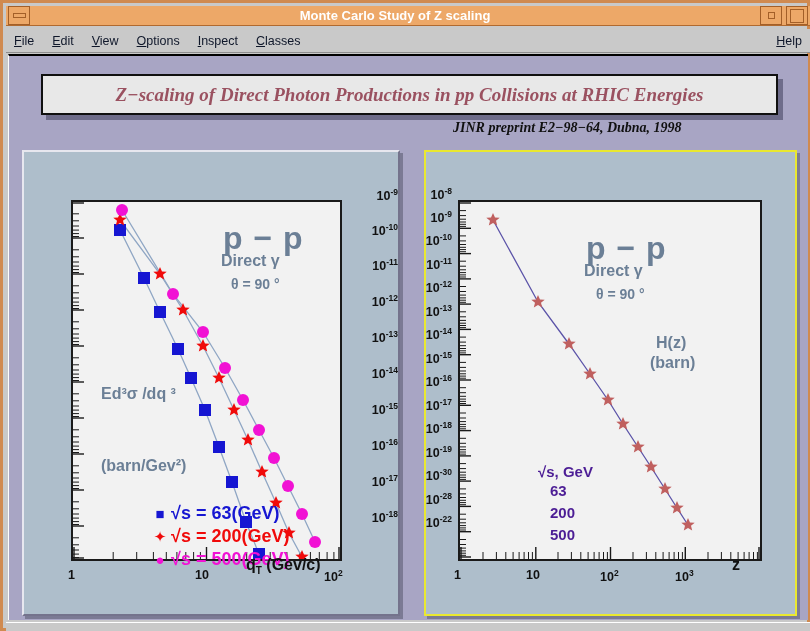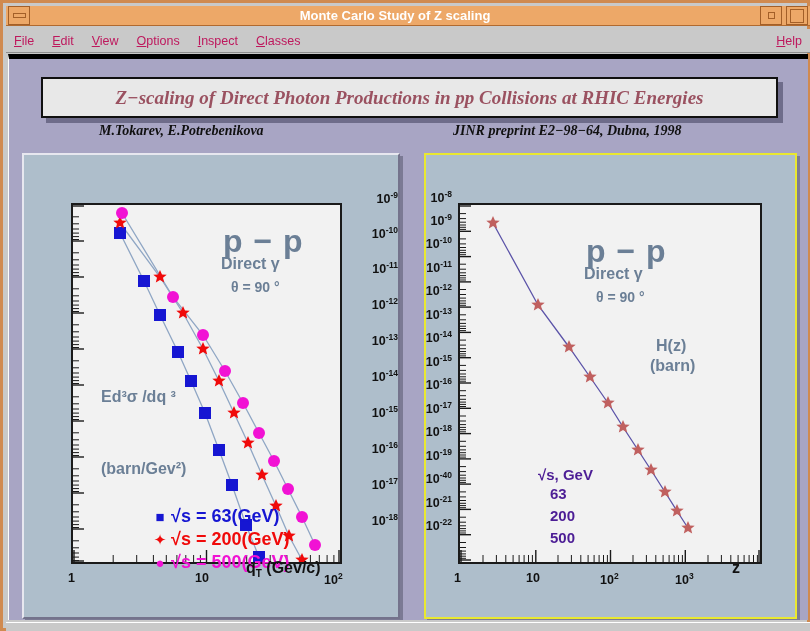--- a/index.html
+++ b/index.html
@@ -43,31 +43,31 @@
   
   .menubar{
     position:absolute;left:3px;top:26px;width:804px;height:24px;
     background:#c9c9c9;
     display:flex;align-items:center;
     box-sizing:border-box;
     padding:0 6px;
     border-bottom:1px solid #8e8e8e;
   }
   .menu-item{
-    font-size:12.5px;color:#be185d;margin-right:14px;white-space:nowrap;
+    font-size:12.5px;color:#0f172a;margin-right:14px;white-space:nowrap;
     padding:1px 2px;
   }
   .menu-item .u{text-decoration:underline;}
   .menu-spacer{flex:1 1 auto;}
   
   .canvas{
     position:absolute;left:5px;top:51px;width:800px;height:566px;
     background:#a8a5c4;
     box-sizing:border-box;
-    border-top:5px solid #000000;
+    border-top:2px solid #000000;
     border-left:1px solid #ffffff;
     overflow:hidden;
   }
   
   .banner{
     position:absolute;left:32px;top:18px;width:737px;height:41px;
     background:#e8e8e8;
     border:2px solid #101010;
     box-sizing:border-box;
     display:flex;align-items:center;justify-content:center;
@@ -193,21 +193,20 @@
     <div class="menu-spacer"></div>
     <div class="menu-item" style="margin-right:0"><span class="u">H</span><span>elp</span></div>
   </div>
 
   <div class="canvas">
 
     <div class="banner">
       <div class="banner-text">Z−scaling of Direct Photon Productions in pp Collisions at RHIC Energies</div>
     </div>
 
-    <div class="subtitle sub-left">M.Tokarev, E.Potrebenikova</div>
     <div class="subtitle sub-right">JINR preprint E2−98−64, Dubna, 1998</div>
 
     <div class="pad pad-left">
 
       <div class="ytick" style="top:35px;  width:45px;">10<sup>-9</sup></div>
       <div class="ytick" style="top:70px;  width:45px;">10<sup>-10</sup></div>
       <div class="ytick" style="top:105px; width:45px;">10<sup>-11</sup></div>
       <div class="ytick" style="top:141px; width:45px;">10<sup>-12</sup></div>
       <div class="ytick" style="top:177px; width:45px;">10<sup>-13</sup></div>
       <div class="ytick" style="top:213px; width:45px;">10<sup>-14</sup></div>
@@ -403,22 +402,22 @@
       <div class="ytick" style="top:80px; width:30px;right:343px;">10<sup>-10</sup></div>
       <div class="ytick" style="top:104px;width:30px;right:343px;">10<sup>-11</sup></div>
       <div class="ytick" style="top:127px;width:30px;right:343px;">10<sup>-12</sup></div>
       <div class="ytick" style="top:151px;width:30px;right:343px;">10<sup>-13</sup></div>
       <div class="ytick" style="top:174px;width:30px;right:343px;">10<sup>-14</sup></div>
       <div class="ytick" style="top:198px;width:30px;right:343px;">10<sup>-15</sup></div>
       <div class="ytick" style="top:221px;width:30px;right:343px;">10<sup>-16</sup></div>
       <div class="ytick" style="top:245px;width:30px;right:343px;">10<sup>-17</sup></div>
       <div class="ytick" style="top:268px;width:30px;right:343px;">10<sup>-18</sup></div>
       <div class="ytick" style="top:292px;width:30px;right:343px;">10<sup>-19</sup></div>
-      <div class="ytick" style="top:315px;width:30px;right:343px;">10<sup>-40</sup></div>
-      <div class="ytick" style="top:339px;width:30px;right:343px;">10<sup>-21</sup></div>
+      <div class="ytick" style="top:315px;width:30px;right:343px;">10<sup>-30</sup></div>
+      <div class="ytick" style="top:339px;width:30px;right:343px;">10<sup>-28</sup></div>
       <div class="ytick" style="top:362px;width:30px;right:343px;">10<sup>-22</sup></div>
 
       <div class="frame frame-r">
         <svg class="plotsvg" width="300" height="357" viewBox="0 0 300 357">
           <defs>
             <g id="starR">
               <path d="M0,-7 L2.0,-2.4 L6.7,-2.2 L3.0,0.8 L4.2,5.6 L0,2.9 L-4.2,5.6 L-3.0,0.8 L-6.7,-2.2 L-2.0,-2.4 Z"></path>
             </g>
           </defs>
           <g stroke="#1a1a1a" stroke-width="1.4">

